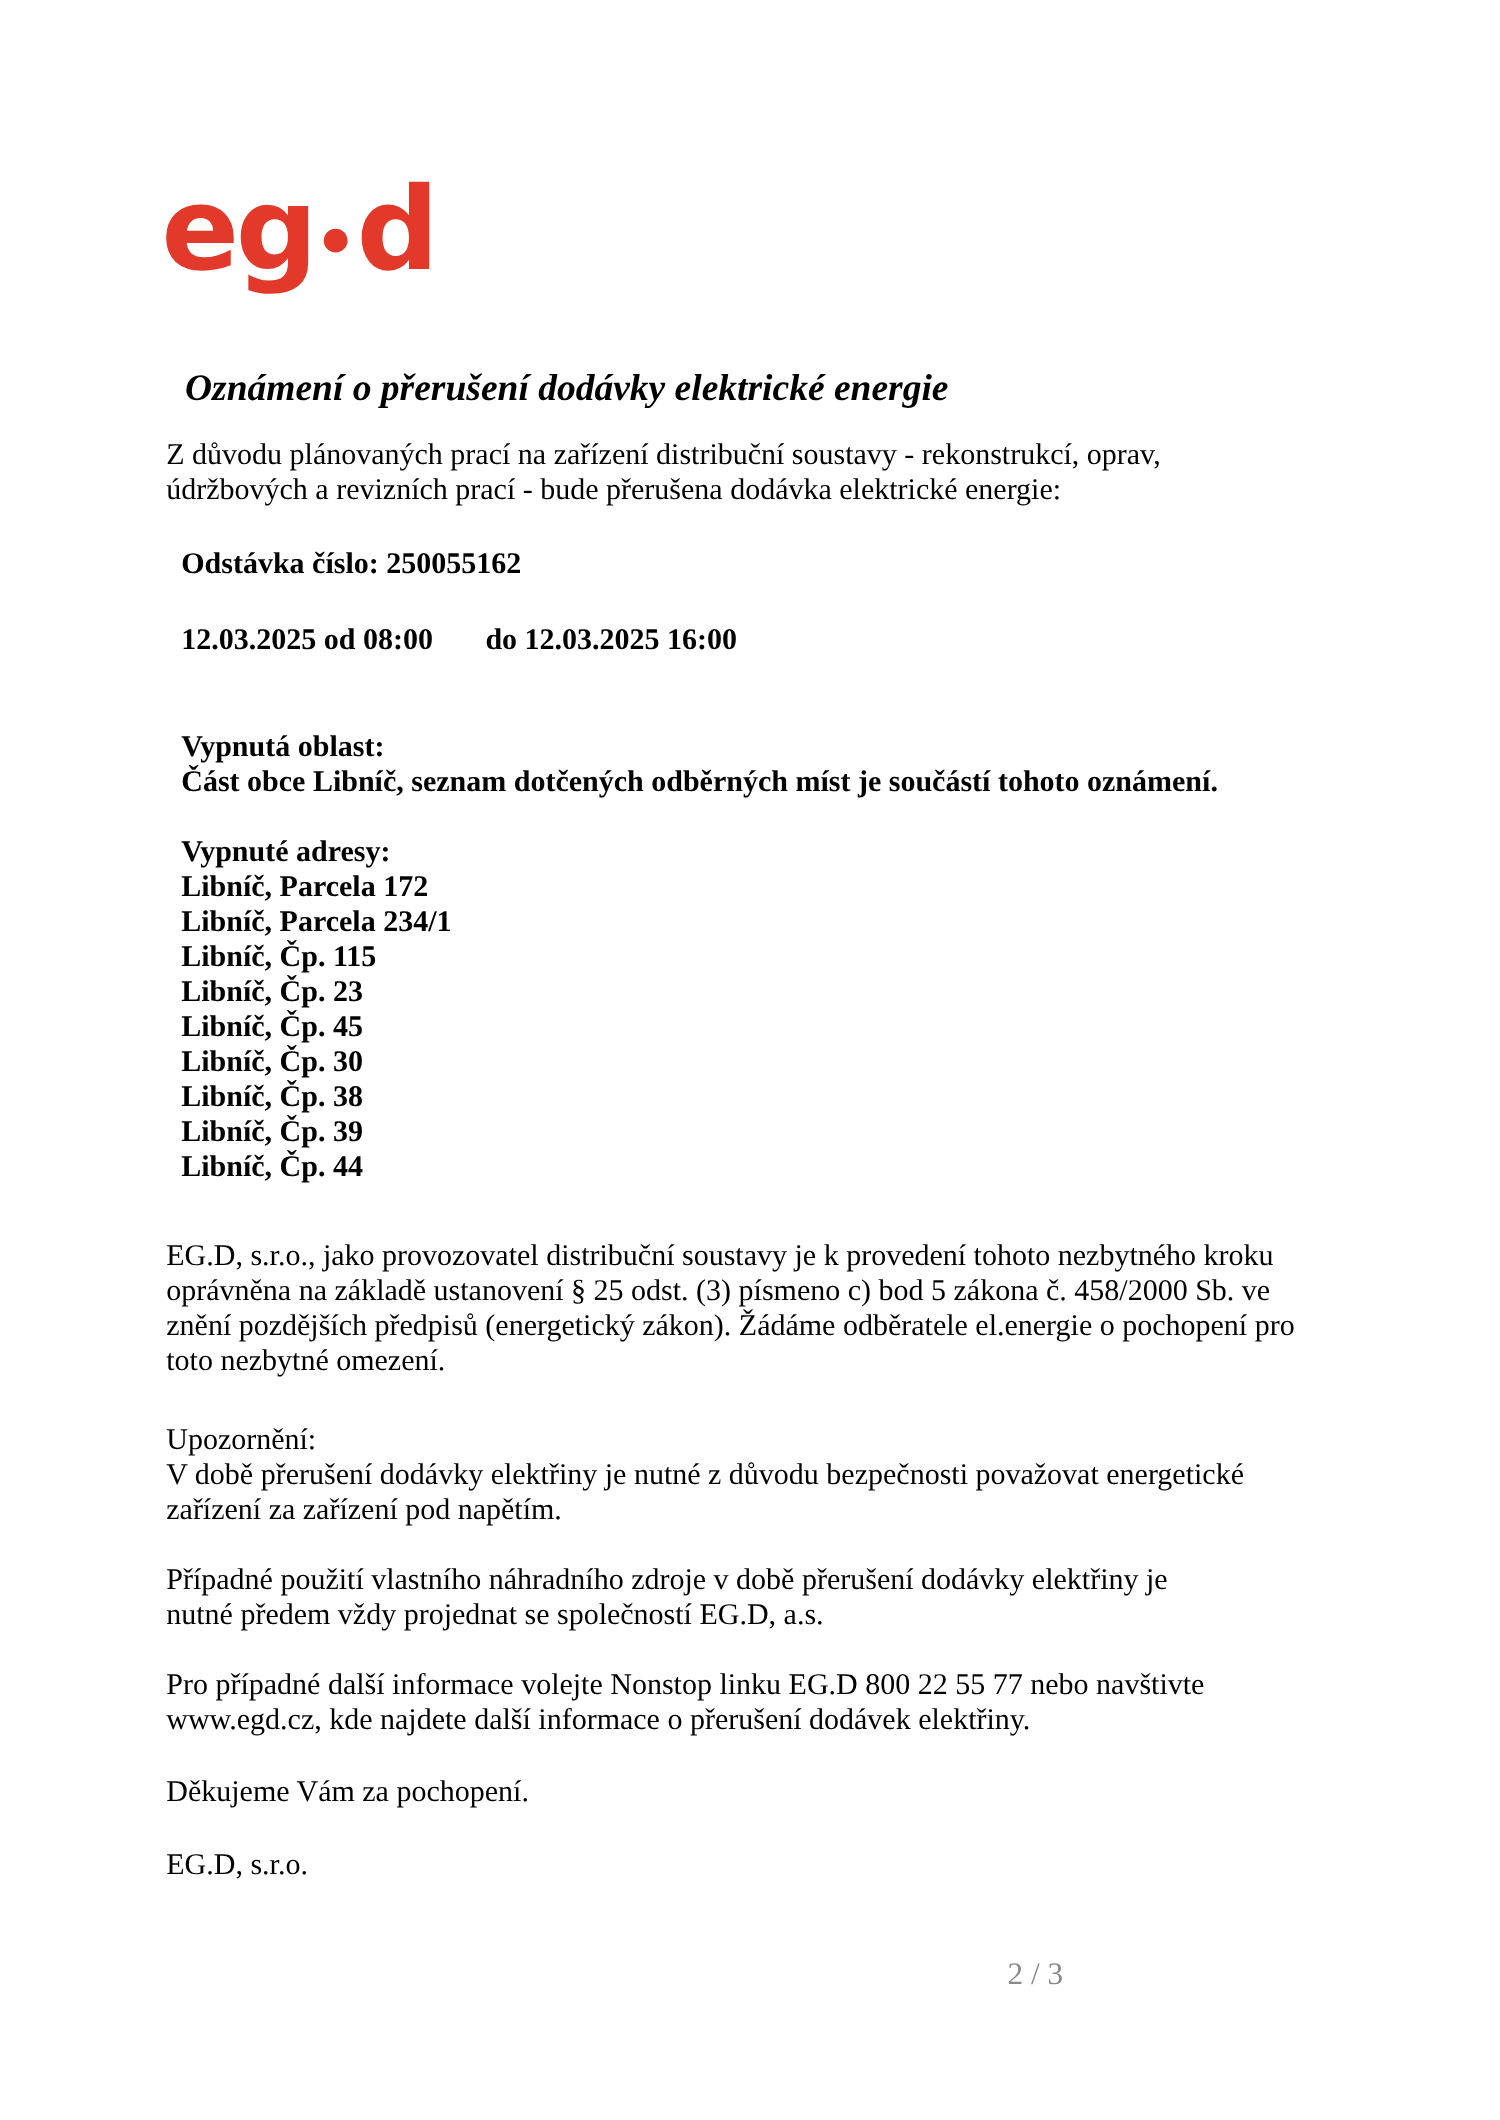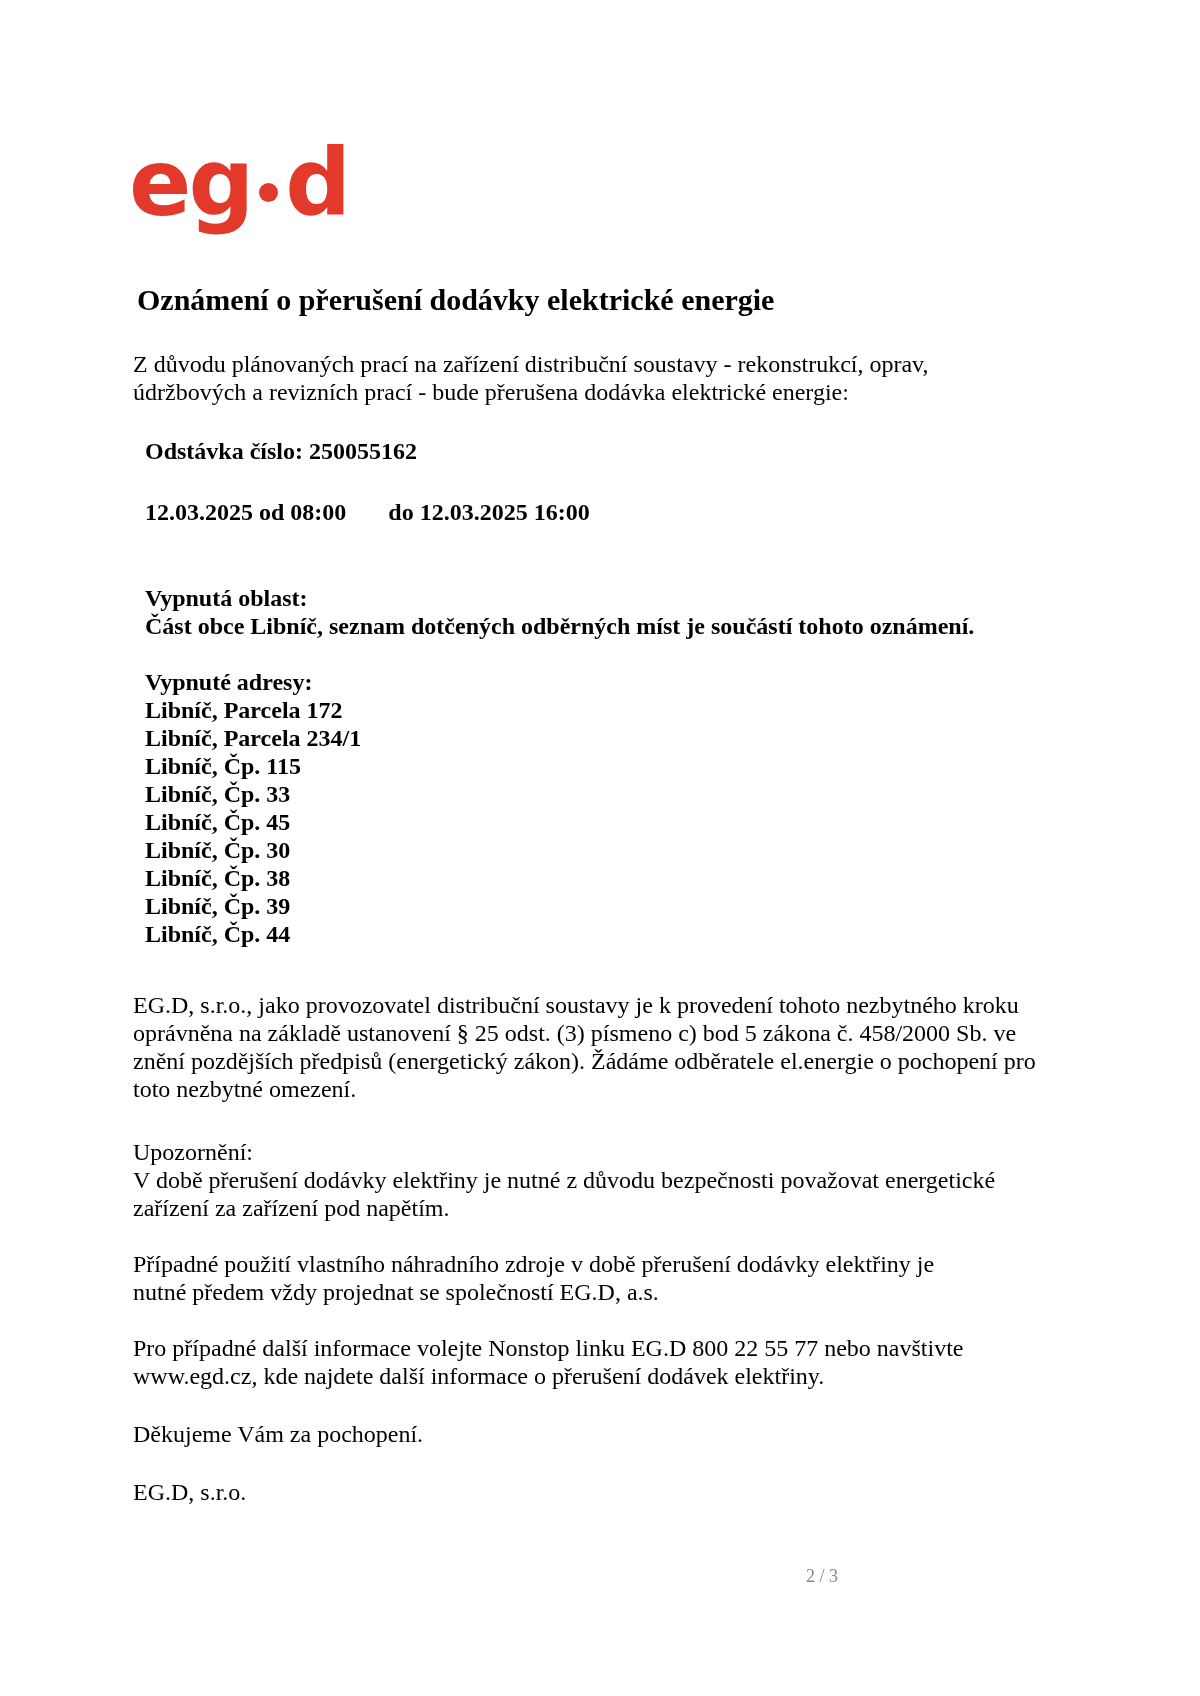--- a/index.html
+++ b/index.html
@@ -60,57 +60,57 @@
   .warning    { top: 1138px; width: 920px; }
   .generator  { top: 1250px; width: 840px; }
   .info       { top: 1334px; width: 920px; }
   .thanks     { top: 1420px; width: 920px; }
   .signature  { top: 1478px; width: 920px; }
 
   .footer-page {
     position: absolute;
     left: 806px;
     top: 1566px;
-    font-size: 18px;
+    font-size: 25px;
     color: #8a8a8a;
     font-family: "Liberation Serif", serif;
   }
 </style>
 </head>
 <body>
 
 <div class="page">
 
   <div class="logo">
     <span>eg</span>
     <span class="logo-dot"></span>
     <span>d</span>
   </div>
 
-  <h1 class="abs doc-title" style="margin:4px;">Oznámení o přerušení dodávky elektrické energie</h1>
+  <h1 class="abs doc-title" style="margin:15px;font-style:italic;">Oznámení o přerušení dodávky elektrické energie</h1>
 
   <div class="abs body-text intro">Z důvodu plánovaných prací na zařízení distribuční soustavy - rekonstrukcí, oprav, údržbových a revizních prací - bude přerušena dodávka elektrické energie:</div>
 
   <div class="abs body-text bold outage-no">Odstávka číslo: 250055162</div>
 
   <div class="abs body-text bold dne-block">
     <div class="pre">12.03.2025 od 08:00       do 12.03.2025 16:00</div>
   </div>
 
   <div class="abs body-text bold oblast">
     <div>Vypnutá oblast:</div>
     <div>Část obce Libníč, seznam dotčených odběrných míst je součástí tohoto oznámení.</div>
   </div>
 
   <div class="abs body-text bold adresy">
     <div>Vypnuté adresy:</div>
     <div>Libníč, Parcela 172</div>
     <div>Libníč, Parcela 234/1</div>
     <div>Libníč, Čp. 115</div>
-    <div>Libníč, Čp. 33</div>
+    <div>Libníč, Čp. 23</div>
     <div>Libníč, Čp. 45</div>
     <div>Libníč, Čp. 30</div>
     <div>Libníč, Čp. 38</div>
     <div>Libníč, Čp. 39</div>
     <div>Libníč, Čp. 44</div>
   </div>
 
   <div class="abs body-text legal">EG.D, s.r.o., jako provozovatel distribuční soustavy je k provedení tohoto nezbytného kroku oprávněna na základě ustanovení § 25 odst. (3) písmeno c) bod 5 zákona č. 458/2000 Sb. ve znění pozdějších předpisů (energetický zákon). Žádáme odběratele el.energie o pochopení pro toto nezbytné omezení.</div>
 
   <div class="abs body-text warning">

